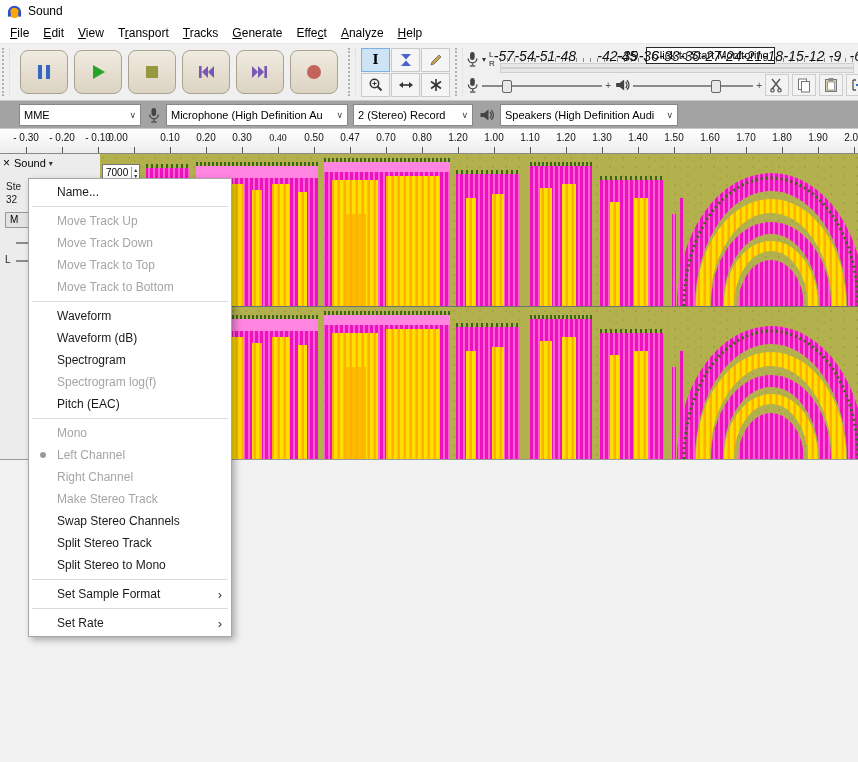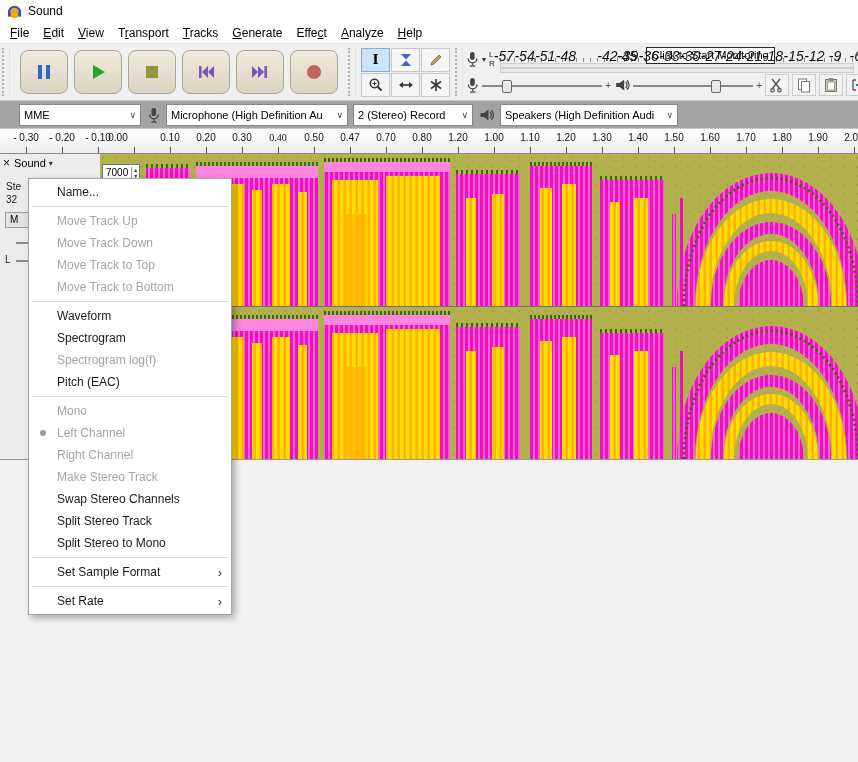--- a/index.html
+++ b/index.html
@@ -474,20 +474,23 @@
         <span>Move Track to Top</span>
       </div>
       <div class="cm-item disabled">
         <span>Move Track to Bottom</span>
       </div>
       <div class="cm-sep"></div>
       <div class="cm-item">
         <span>Waveform</span>
       </div>
       <div class="cm-item">
+        <span>Waveform (dB)</span>
+      </div>
+      <div class="cm-item">
         <span>Spectrogram</span>
       </div>
       <div class="cm-item disabled">
         <span>Spectrogram log(f)</span>
       </div>
       <div class="cm-item">
         <span>Pitch (EAC)</span>
       </div>
       <div class="cm-sep"></div>
       <div class="cm-item disabled">

